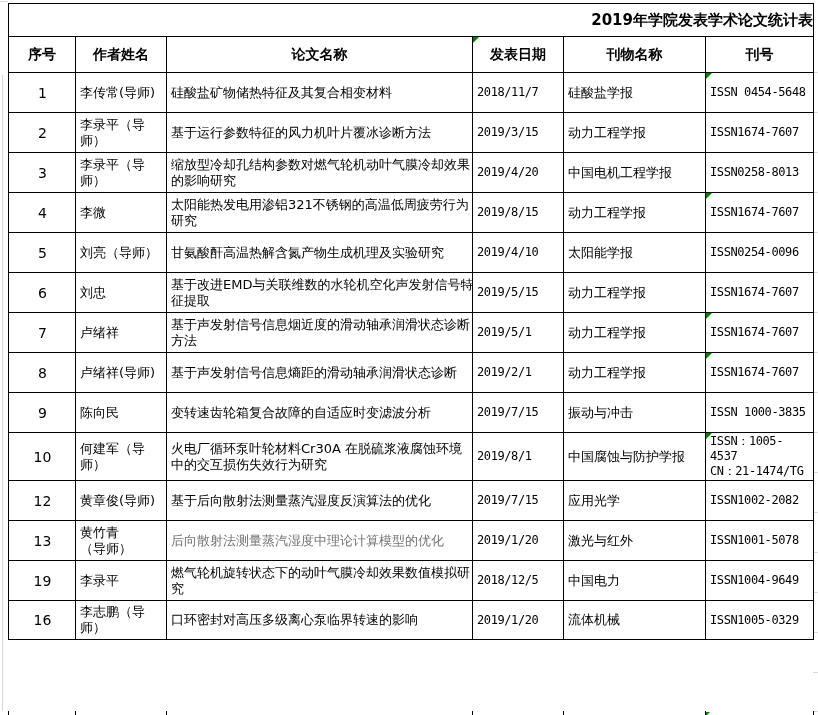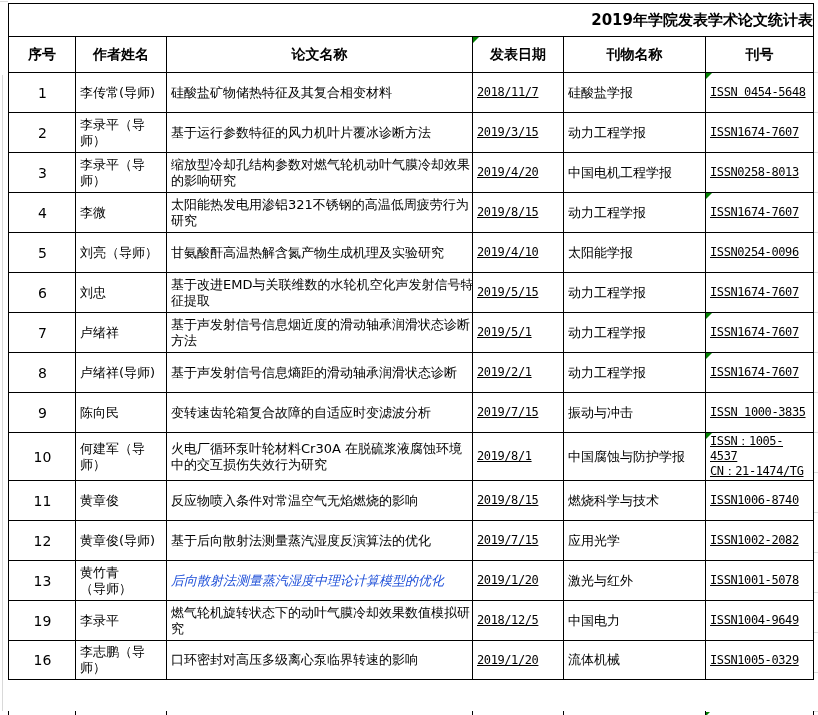--- a/index.html
+++ b/index.html
@@ -15,22 +15,22 @@
   table { border-collapse: collapse; table-layout: fixed; width: 805px; }
   td, th { border: 1px solid #000; overflow: hidden; vertical-align: middle; position: relative; }
   .title-cell {
     height: 33px; text-align: right; font-weight: bold; font-size: 15px;
   }
   th { height: 36px; font-size: 14px; font-weight: bold; text-align: center; padding: 4px 2px; }
   tbody td { height: 40px; font-size: 13px; padding: 1px 3px 1px 4px; }
   tbody tr:last-child td { height: 39px; }
   .no-cell { text-align: center; font-size: 14px; }
   .wrap { white-space: pre-line; word-break: keep-all; line-height: 16px; }
-  .mono { font-family: "DejaVu Sans Mono", monospace; font-size: 12px; letter-spacing: -0.4px; white-space: pre-line; line-height: 15px; text-decoration: underline; }
-  .muted { color: #1d4ed8; font-style: italic; }
+  .mono { font-family: "DejaVu Sans Mono", monospace; font-size: 12px; letter-spacing: -0.4px; white-space: pre-line; line-height: 15px; }
+  .muted { color: #737373; }
   .tri {
     position: absolute; top: 0; left: 0; width: 0; height: 0;
     border-top: 6px solid #008000; border-right: 6px solid transparent;
   }
   .tri-small {
     position: absolute; width: 0; height: 0;
     border-top: 4px solid #008000; border-right: 4px solid transparent;
   }
   .gridline { position: absolute; background: #d9d9d9; }
   .stub { position: absolute; background: #000; width: 1px; height: 4px; top: 711px; }
@@ -167,28 +167,20 @@
     <td class="wrap">何建军（导
 师）</td>
     <td class="wrap">火电厂循环泵叶轮材料Cr30A 在脱硫浆液腐蚀环境
 中的交互损伤失效行为研究</td>
     <td class="mono">2019/8/1</td>
     <td class="wrap">中国腐蚀与防护学报</td>
     <td class="mono">ISSN：1005-4537
 CN：21-1474/TG<div class="tri"></div></td>
   </tr>
         <tr>
-    <td class="no-cell">11</td>
-    <td class="wrap">黄章俊</td>
-    <td class="wrap">反应物喷入条件对常温空气无焰燃烧的影响</td>
-    <td class="mono">2019/8/15</td>
-    <td class="wrap">燃烧科学与技术</td>
-    <td class="mono">ISSN1006-8740</td>
-  </tr>
-        <tr>
     <td class="no-cell">12</td>
     <td class="wrap">黄章俊(导师)</td>
     <td class="wrap">基于后向散射法测量蒸汽湿度反演算法的优化</td>
     <td class="mono">2019/7/15</td>
     <td class="wrap">应用光学</td>
     <td class="mono">ISSN1002-2082</td>
   </tr>
         <tr>
     <td class="no-cell">13</td>
     <td class="wrap">黄竹青

